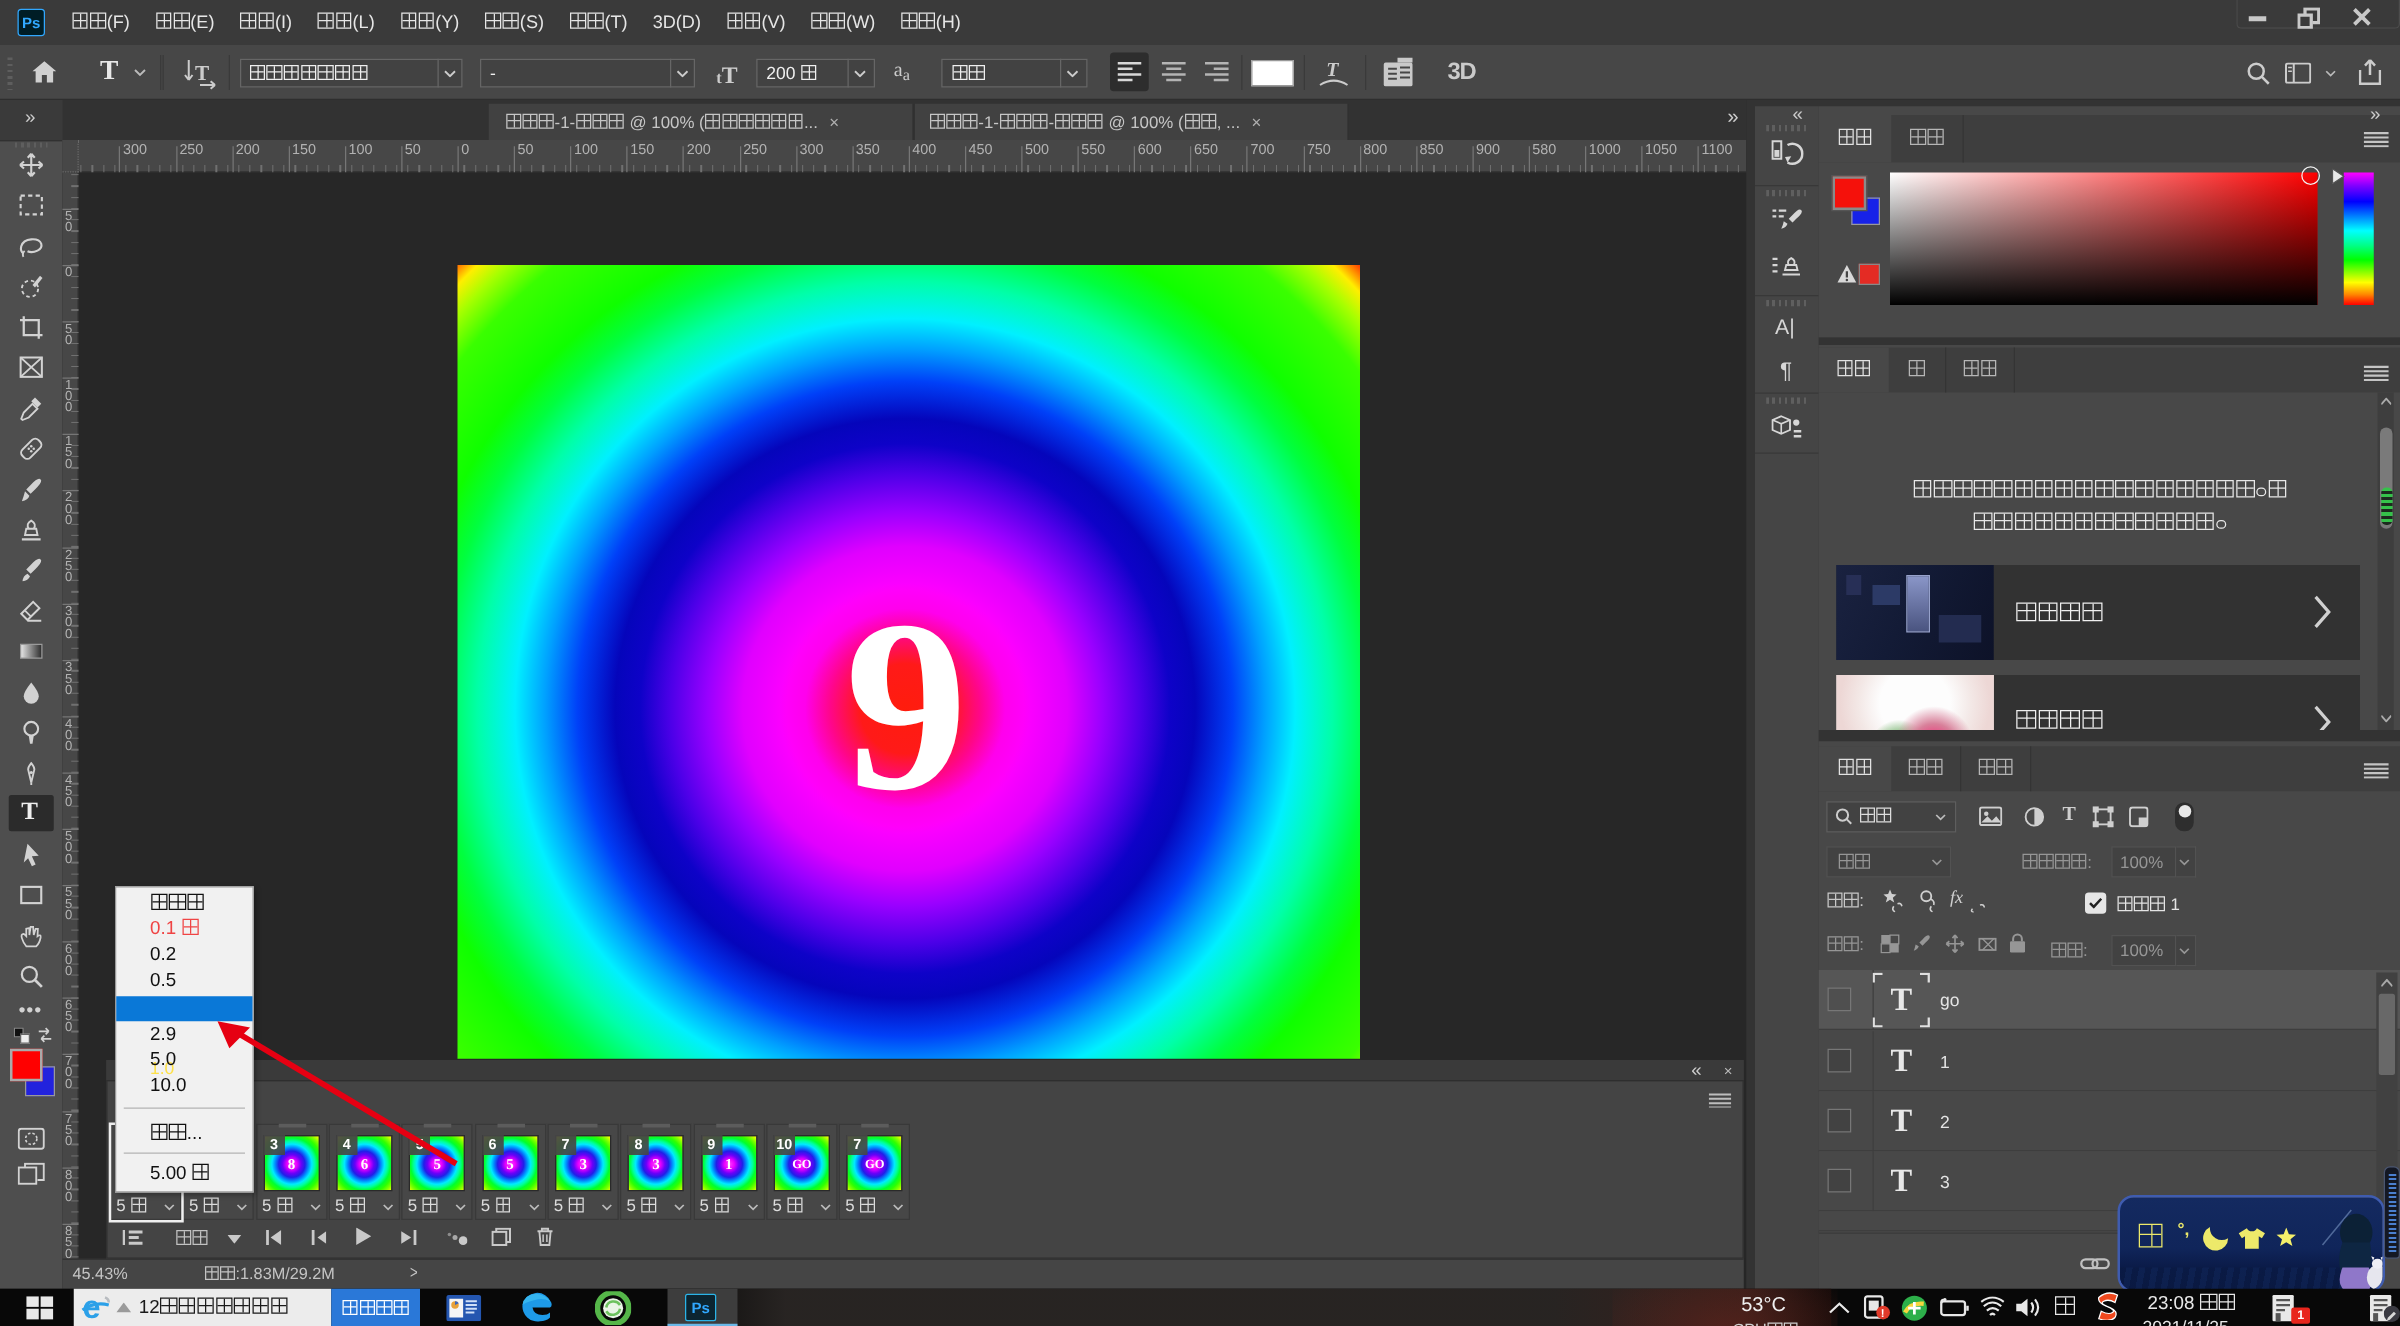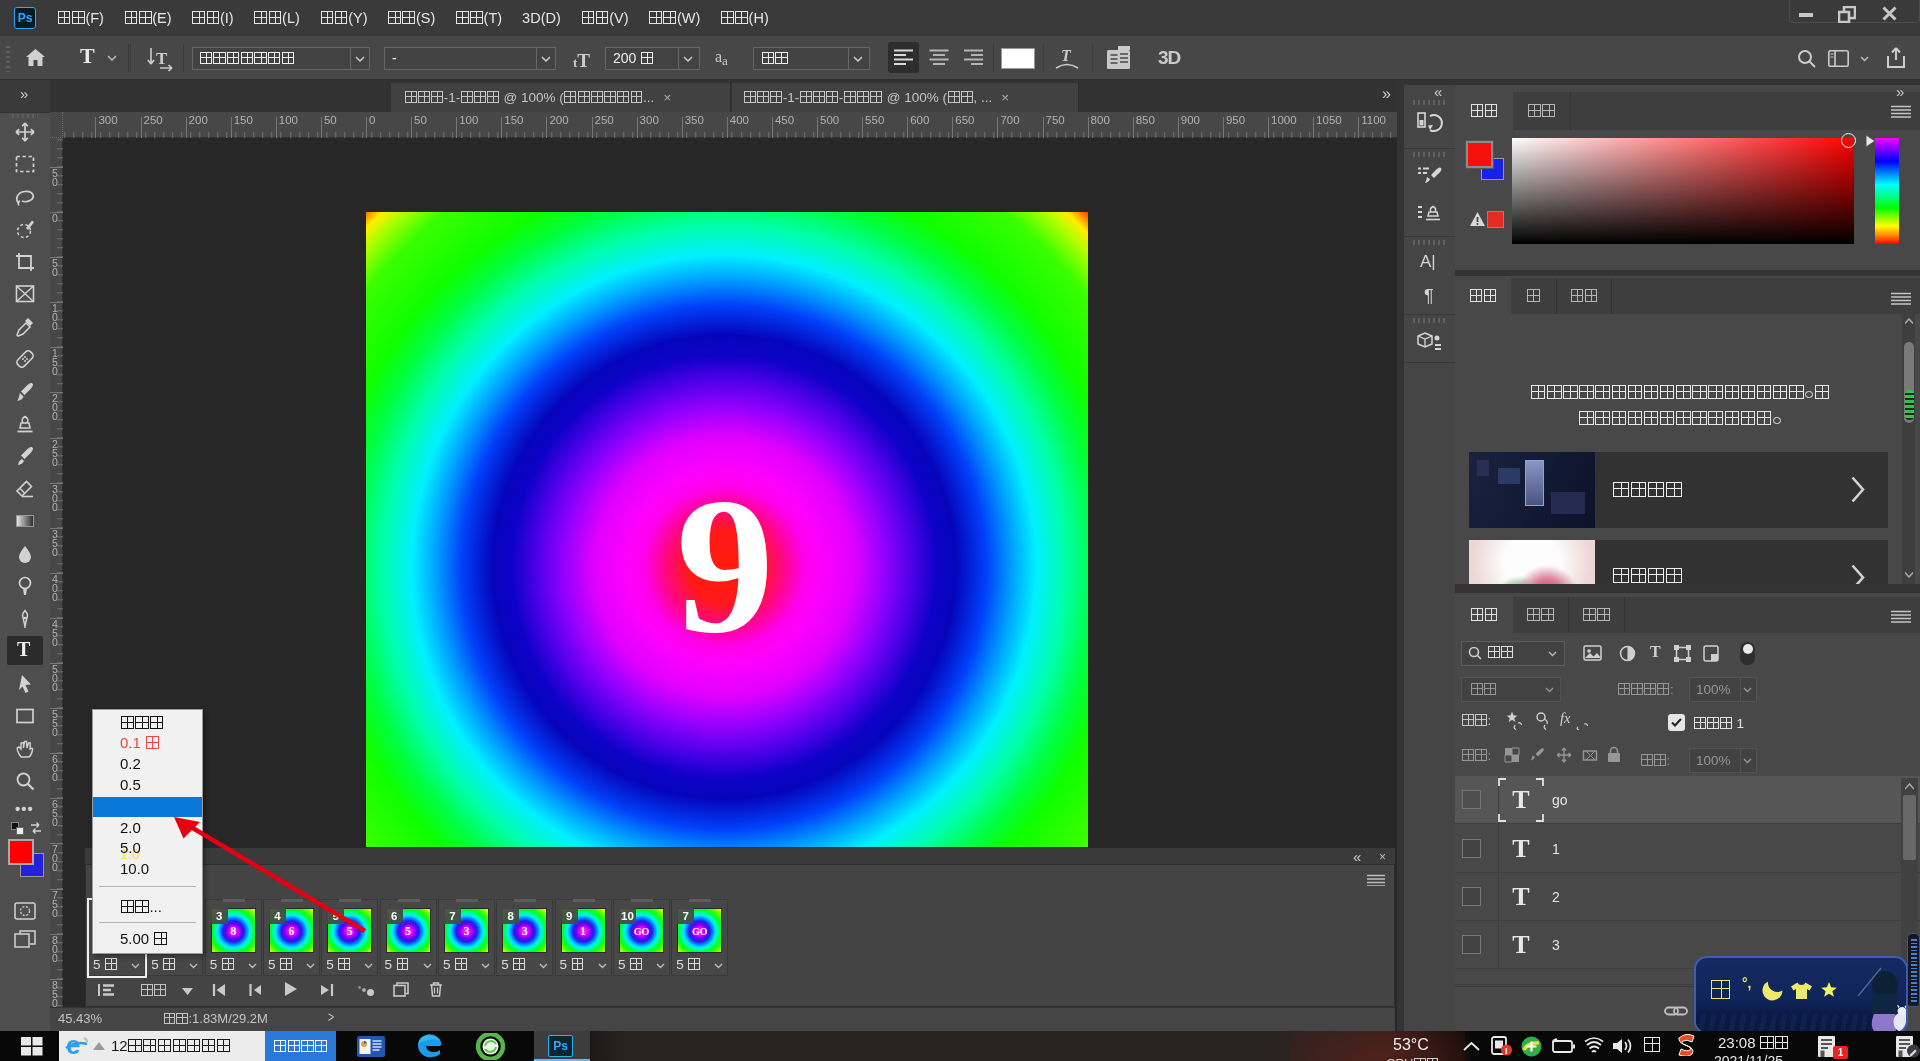--- a/index.html
+++ b/index.html
@@ -284,21 +284,21 @@
     <div class="abs" style="left:1000.4px;top:114px;color:#b2b2b2;font-size:11.5px">700</div>
     <div class="abs" style="left:1042.5px;top:117px;width:1px;height:21px;background:#767676"></div>
     <div class="abs" style="left:1045.5px;top:114px;color:#b2b2b2;font-size:11.5px">750</div>
     <div class="abs" style="left:1087.6px;top:117px;width:1px;height:21px;background:#767676"></div>
     <div class="abs" style="left:1090.6px;top:114px;color:#b2b2b2;font-size:11.5px">800</div>
     <div class="abs" style="left:1132.7px;top:117px;width:1px;height:21px;background:#767676"></div>
     <div class="abs" style="left:1135.7px;top:114px;color:#b2b2b2;font-size:11.5px">850</div>
     <div class="abs" style="left:1177.8px;top:117px;width:1px;height:21px;background:#767676"></div>
     <div class="abs" style="left:1180.8px;top:114px;color:#b2b2b2;font-size:11.5px">900</div>
     <div class="abs" style="left:1222.9px;top:117px;width:1px;height:21px;background:#767676"></div>
-    <div class="abs" style="left:1225.9px;top:114px;color:#b2b2b2;font-size:11.5px">950</div>
+    <div class="abs" style="left:1225.9px;top:114px;color:#b2b2b2;font-size:11.5px">580</div>
     <div class="abs" style="left:1268.0px;top:117px;width:1px;height:21px;background:#767676"></div>
     <div class="abs" style="left:1271.0px;top:114px;color:#b2b2b2;font-size:11.5px">1000</div>
     <div class="abs" style="left:1313.1px;top:117px;width:1px;height:21px;background:#767676"></div>
     <div class="abs" style="left:1316.1px;top:114px;color:#b2b2b2;font-size:11.5px">1050</div>
     <div class="abs" style="left:1358.2px;top:117px;width:1px;height:21px;background:#767676"></div>
     <div class="abs" style="left:1361.2px;top:114px;color:#b2b2b2;font-size:11.5px">1100</div>
 <div class="abs" style="left:50px;top:138px;width:13px;height:869px;background:#474747;border-right:1px solid #303030"></div>
     <div class="abs" style="left:57px;top:138px;width:6px;height:869px;background:repeating-linear-gradient(to bottom,#707070 0 1px,transparent 1px 9.02px);background-position:0 1.3px"></div>
     <div class="abs" style="left:50px;top:166.9px;width:13px;height:1px;background:#767676"></div>
     <div class="abs" style="left:52px;top:168.9px;width:9px;color:#b2b2b2;font-size:10.5px;line-height:9px;word-break:break-all;letter-spacing:4px">50</div>
@@ -722,21 +722,21 @@
     <div class="abs" style="left:6px;top:46px;width:4px;height:26px;background:repeating-linear-gradient(to bottom,#5e5e5e 0 2px,transparent 2px 5px)"></div>
     <div class="abs" style="left:12px;top:114px;width:26px;height:4px;background:repeating-linear-gradient(to right,#5e5e5e 0 2px,transparent 2px 5px)"></div>
 
 <div class="abs" style="left:92px;top:709px;width:111px;height:245px;background:#f1f1f1;border:1px solid #9a9a9a;box-shadow:2px 2px 5px rgba(0,0,0,.4)" id="popup"></div>
 <div class="abs" style="left:93px;top:797px;width:109px;height:20px;background:#0a78d7"></div>
     <div class="abs" style="left:120px;top:714px;color:#111;font-size:15px"><i class="g"></i><i class="g"></i><i class="g"></i></div>
     <div class="abs" style="left:120px;top:734px;color:#ef4444;font-size:15px">0.1 <i class="g"></i></div>
     <div class="abs" style="left:120px;top:755px;color:#111;font-size:15px">0.2</div>
     <div class="abs" style="left:120px;top:776px;color:#111;font-size:15px">0.5</div>
     <div class="abs" style="left:120px;top:846px;color:#fde047;font-size:14px">1.0</div>
-    <div class="abs" style="left:120px;top:819px;color:#111;font-size:15px">2.0</div>
+    <div class="abs" style="left:120px;top:819px;color:#111;font-size:15px">2.9</div>
     <div class="abs" style="left:120px;top:839px;color:#111;font-size:15px">5.0</div>
     <div class="abs" style="left:120px;top:860px;color:#111;font-size:15px">10.0</div>
     <div class="abs" style="left:120px;top:898px;color:#111;font-size:15px"><i class="g"></i><i class="g"></i>...</div>
     <div class="abs" style="left:120px;top:930px;color:#111;font-size:15px">5.00 <i class="g"></i></div>
     <div class="abs" style="left:99px;top:886px;width:97px;height:1px;background:#b4b4b4"></div>
     <div class="abs" style="left:99px;top:922px;width:97px;height:1px;background:#b4b4b4"></div>
 
 <svg class="abs" style="left:160px;top:800px" width="220" height="140" viewBox="0 0 220 140">
       <path d="M26 24L205 131" stroke="#e60012" stroke-width="4.5"></path>
       <path d="M14 17l26 5-16.5 16.5z" fill="#e60012"></path>

